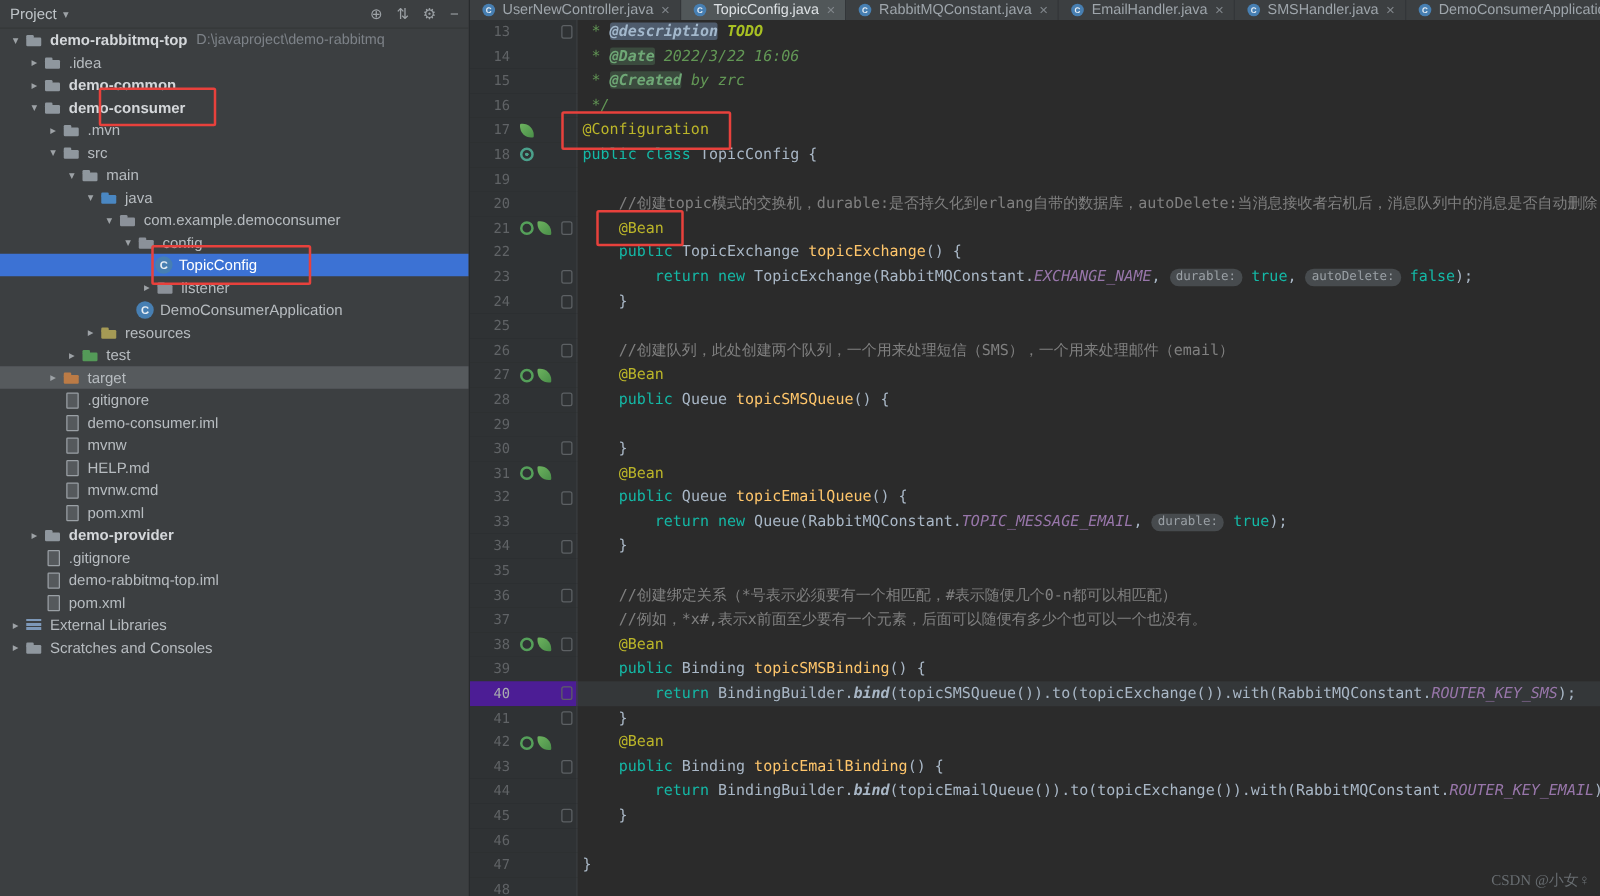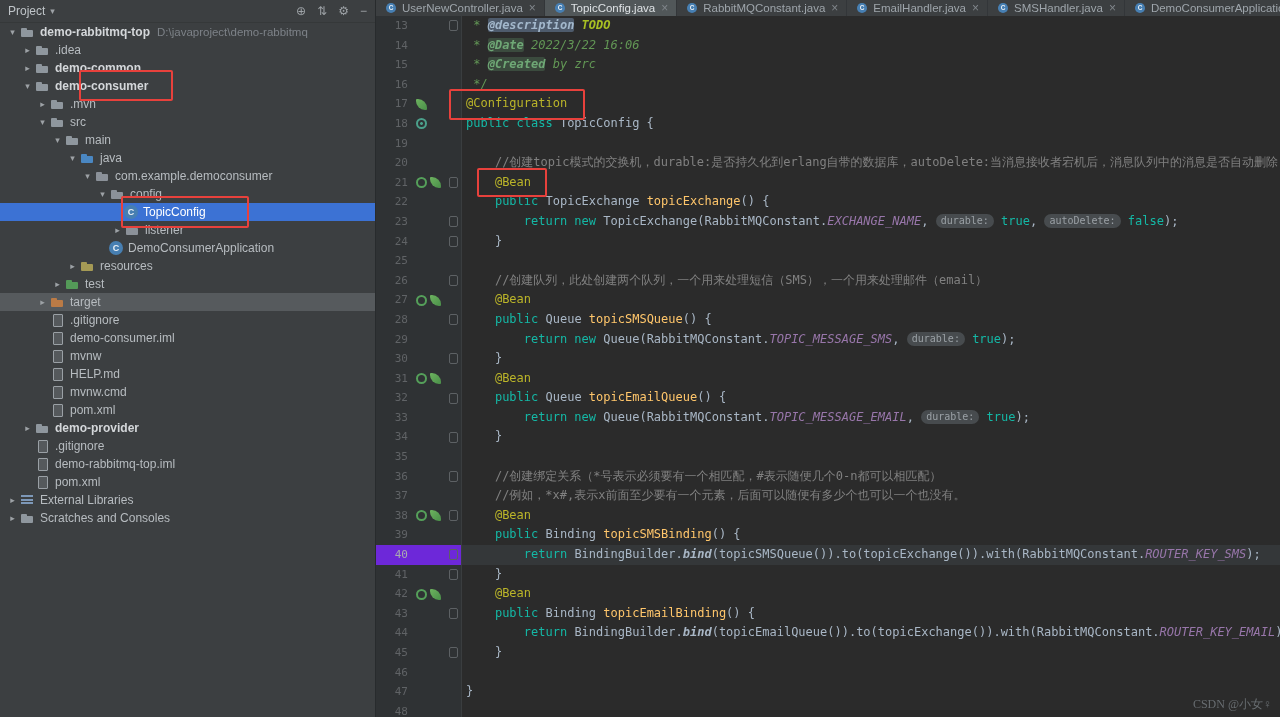--- a/index.html
+++ b/index.html
@@ -51,21 +51,21 @@
        border-right:1px solid #333639;gap:4px;white-space:nowrap;}
   .tab.active{background:#515759;color:#dde1e4;}
   .tab .ico-class{transform:scale(.72);margin-right:0;}
   .tab-close{color:#80868b;font-size:12px;margin-left:2px;}
 
   .codewrap{flex:1;overflow:hidden;background:#2b2b2b;
             font-family:"DejaVu Sans Mono","Liberation Mono",monospace;font-size:12px;}
   .line{display:flex;height:19.6px;line-height:19.6px;}
   .line.cur{background:#343739;}
   .gutter{display:flex;flex:none;background:#2f3234;border-right:1px solid #3a3d3f;}
-  .line.cur .gutter{background:#6d28d9;}
+  .line.cur .gutter{background:#4c1d95;}
   .ln{width:32px;text-align:right;padding-right:6px;color:#606366;font-size:11px;}
   .line.cur .ln{color:#a9acaf;}
   .gcol{width:30px;display:flex;align-items:center;gap:3px;padding-left:2px;}
   .fcol{width:15px;display:flex;align-items:center;justify-content:center;}
   .fm{width:7px;height:9px;border:1px solid #5d6164;border-radius:2px;}
   .gi{width:11px;height:11px;flex:none;}
   .gi-spring-leaf{background:linear-gradient(135deg,#6db35f,#4a8f49);border-radius:1px 9px 1px 9px;}
   .gi-bean-nav{border:2px solid #55a05a;border-radius:50%;box-sizing:border-box;}
   .gi-spring-gear{border:2px solid #4ba08b;border-radius:50%;box-sizing:border-box;
                   background:radial-gradient(circle,#4ba08b 25%,transparent 32%);}
@@ -433,21 +433,20 @@
           </span>
         </div>
         <span class="codetxt"><span class="tk plain">    </span><span class="tk kw">public </span><span class="tk plain">Queue </span><span class="tk method">topicSMSQueue</span><span class="tk plain">() {</span></span>
       </div>
       <div class="line">
         <div class="gutter">
           <span class="ln">29</span>
           <span class="gcol"></span>
           <span class="fcol"></span>
         </div>
-        <span class="codetxt"><span class="tk plain">        </span><span class="tk kw">return new </span><span class="tk plain">Queue(RabbitMQConstant.</span><span class="tk const">TOPIC_MESSAGE_SMS</span><span class="tk plain">, </span><span class="tk hint">durable:</span><span class="tk plain"> </span><span class="tk kw">true</span><span class="tk plain">);</span></span>
       </div>
       <div class="line">
         <div class="gutter">
           <span class="ln">30</span>
           <span class="gcol"></span>
           <span class="fcol">
             <span class="fm"></span>
           </span>
         </div>
         <span class="codetxt"><span class="tk plain">    }</span></span>

